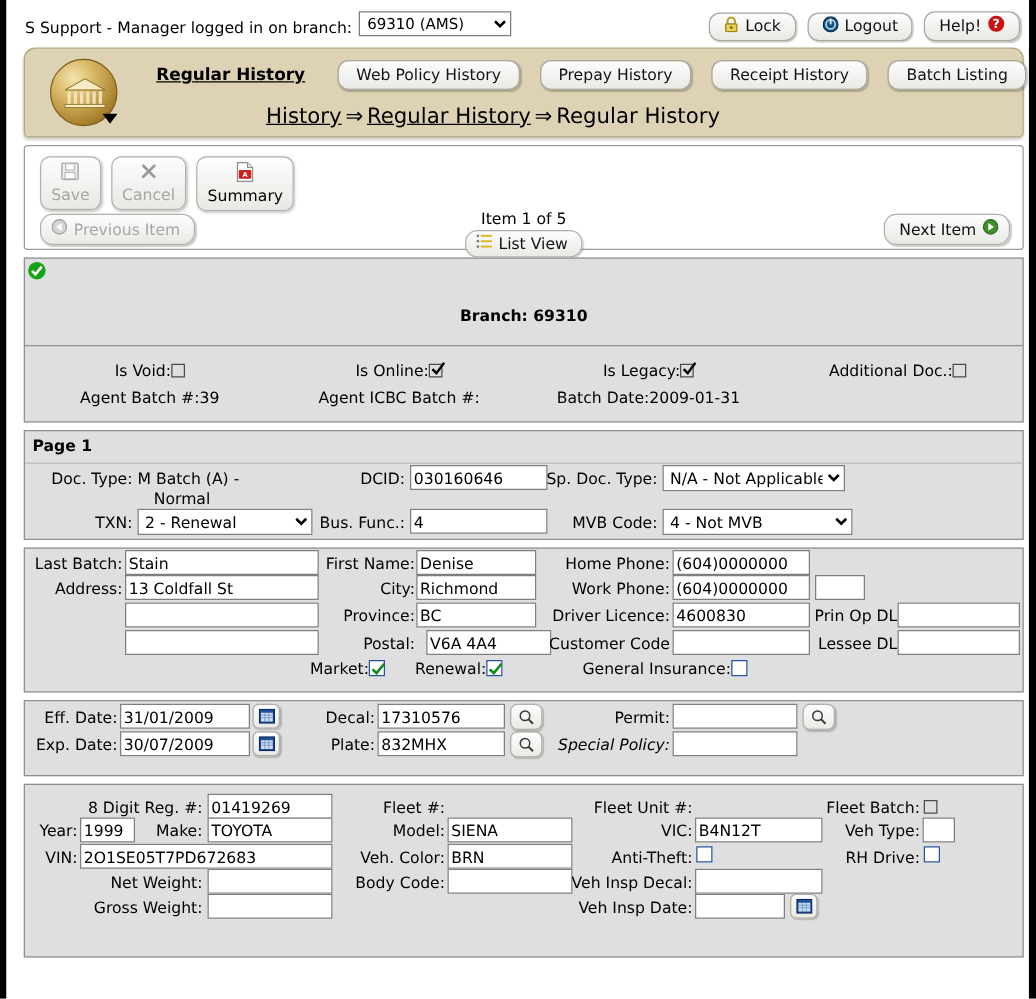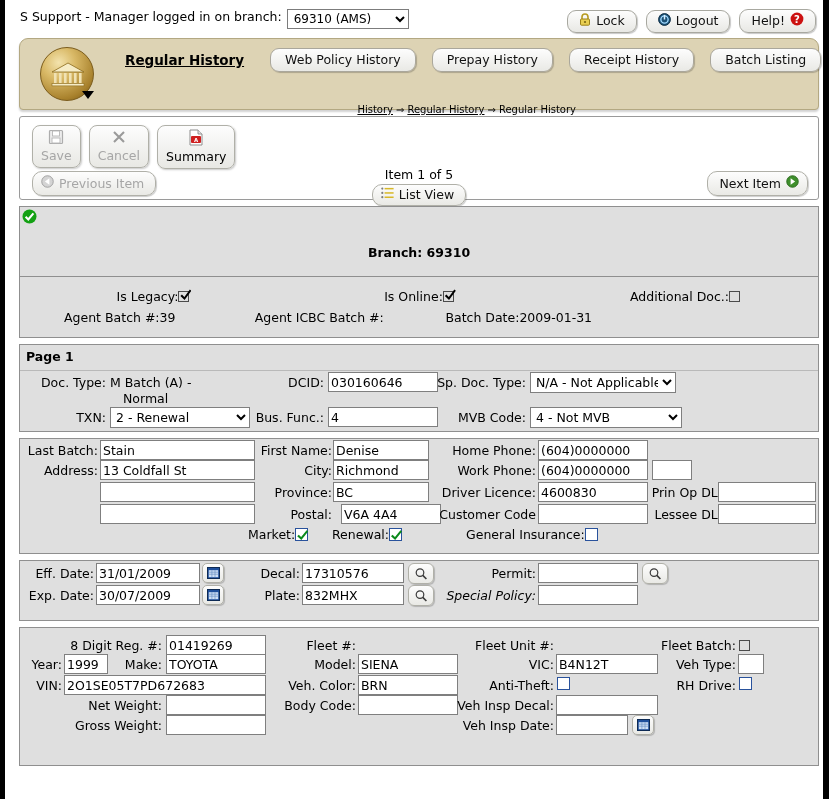--- a/index.html
+++ b/index.html
@@ -34,21 +34,21 @@
   .topbar {
     height: 38px;
     padding: 9px 8px 0 10px;
     display: flex;
     align-items: flex-start;
     justify-content: space-between;
     background: #ffffff;
   }
   .topbar-left {
     display: flex;
-    align-items: flex-start;
+    align-items: flex-end;
     gap: 5px;
     font-size: 12.5px;
     color: #000;
   }
   .branch-select {
     font-family: "DejaVu Sans", "Liberation Sans", sans-serif;
     font-size: 12px;
     height: 20px;
     width: 122px;
     border: 1px solid #7c7c7c;
@@ -133,24 +133,23 @@
     border-radius: 9px;
     padding: 3px 14px 4px 14px;
     margin-left: 16px;
     box-shadow: 1px 1px 1px rgba(0,0,0,0.22);
     cursor: pointer;
     white-space: nowrap;
   }
   .breadcrumb {
     position: absolute;
     right: 242px; top: 44px;
-    font-size: 10px;
+    font-size: 17px;
     color: #000;
     white-space: nowrap;
-    margin-top: 21px;
   }
   .breadcrumb a { color: #000; text-decoration: underline; cursor: pointer; }
   .breadcrumb .sep { margin: 0 3px; text-decoration: none; }
 
   
   .actionpanel {
     margin: 6px 9px 0 9px;
     background: #ffffff;
     border: 1px solid #9a9a9a;
     border-radius: 3px;
@@ -501,24 +500,27 @@
   <div class="section">
     <span class="status-icon">
       <svg width="15" height="15" viewBox="0 0 15 15">
         <circle cx="7.5" cy="7.5" r="7" fill="#14a114"></circle>
         <path d="M3.6 7.7 L6.3 10.4 L11.4 4.3" stroke="#ffffff" stroke-width="2.1" fill="none"></path>
       </svg>
     </span>
     <div class="branch-title">Branch: 69310</div>
     <div class="flagrow">
       <div>
-        <span>Is Legacy:</span><span class="cb cb-checked"></span>
+        <span>Is Void:</span><span class="cb"></span>
       </div>
       <div>
         <span>Is Online:</span><span class="cb cb-checked"></span>
+      </div>
+      <div>
+        <span>Is Legacy:</span><span class="cb cb-checked"></span>
       </div>
       <div>
         <span>Additional Doc.:</span><span class="cb"></span>
       </div>
     </div>
     <div class="batchrow">
       <div>Agent Batch #:39</div>
       <div>Agent ICBC Batch #:</div>
       <div>Batch Date:2009-01-31</div>
       <div></div>

